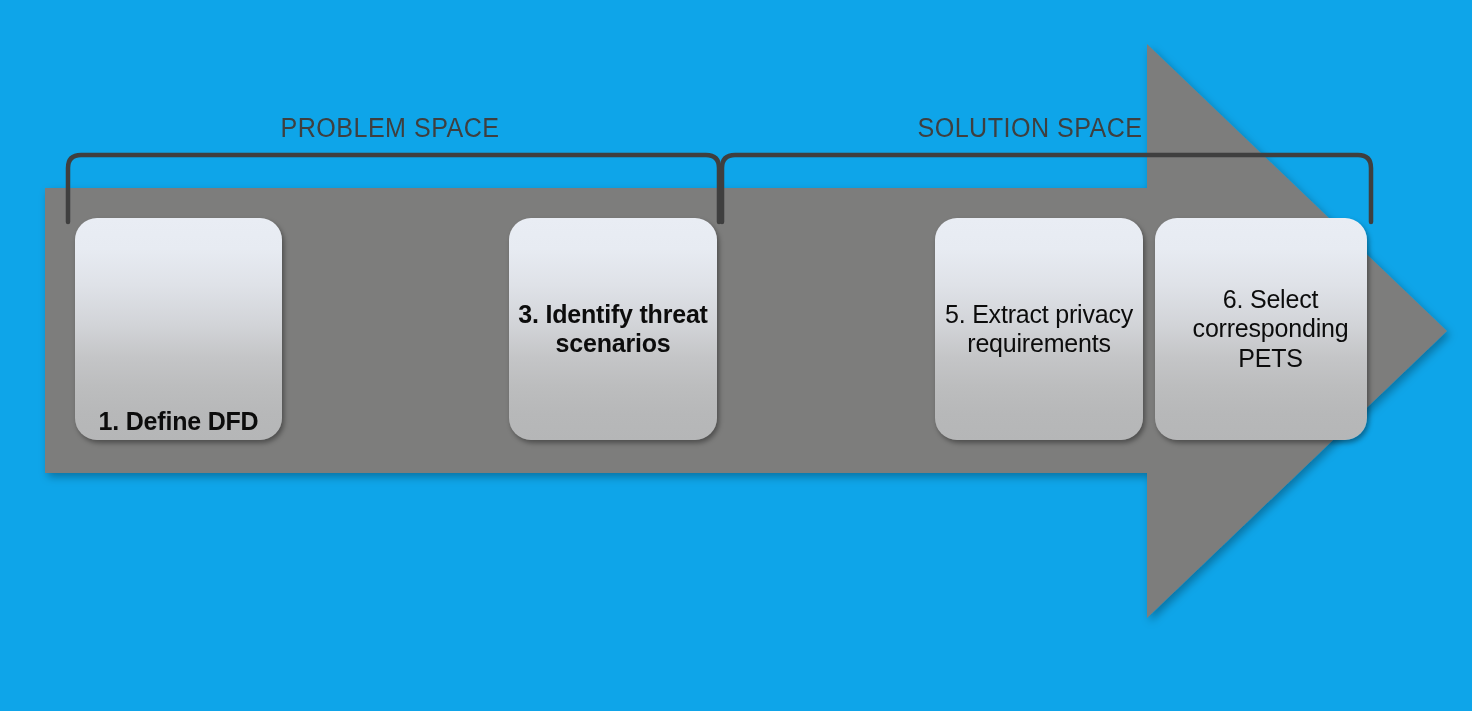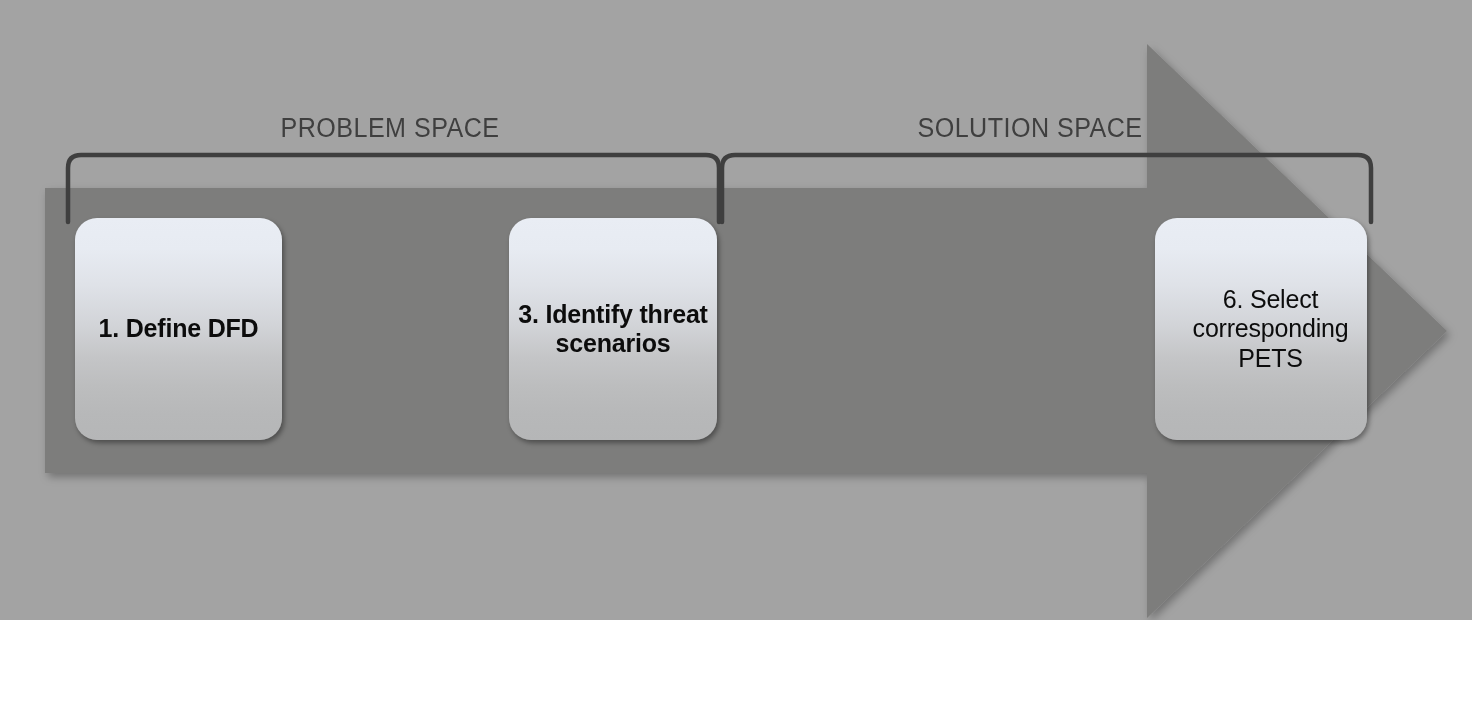--- a/index.html
+++ b/index.html
@@ -7,22 +7,22 @@
     margin: 0;
     padding: 0;
     background: #ffffff;
   }
   body {
     font-family: "Liberation Sans", "DejaVu Sans", sans-serif;
   }
   #canvas {
     position: relative;
     width: 1472px;
-    height: 620px;
-    background: #a3a3a3;
+    height: 711px;
+    background: #0ea5e9;
     overflow: hidden;
   }
   #arrow-svg {
     position: absolute;
     left: 0;
     top: 0;
     width: 1472px;
     height: 711px;
   }
   .brace-label {
@@ -106,28 +106,31 @@
              Q 722,155 735,155
              L 1358,155
              Q 1371,155 1371,168
              L 1371,222" fill="none" stroke="#3f3f3f" stroke-width="4.5" stroke-linecap="round" stroke-linejoin="round"></path>
   </svg>
 
   <div class="brace-label" id="problem-space-label">PROBLEM SPACE</div>
 
   <div class="brace-label" id="solution-space-label">SOLUTION SPACE</div>
 
-  <div class="step-box" id="step-box-1" style="left: 75px; width: 207px;">
+  <div class="step-box" id="step-box-1" style="left: 75px; width: 207px; align-items: flex-end;">
     <span class="step-label bold">1. Define DFD</span>
   </div>
 
 
   <div class="step-box" id="step-box-3" style="left: 503px; width: 208px; margin-left: 6px;">
     <span class="step-label bold">3. Identify threat scenarios</span>
   </div>
 
 
+  <div class="step-box" id="step-box-5" style="left: 935px; width: 208px;">
+    <span class="step-label regular">5. Extract privacy requirements</span>
+  </div>
 
   <div class="step-box" id="step-box-6" style="left: 1155px; width: 212px; padding-left: 25px;">
     <span class="step-label regular">6. Select corresponding PETS</span>
   </div>
 
 </div>
 
 </body></html>

